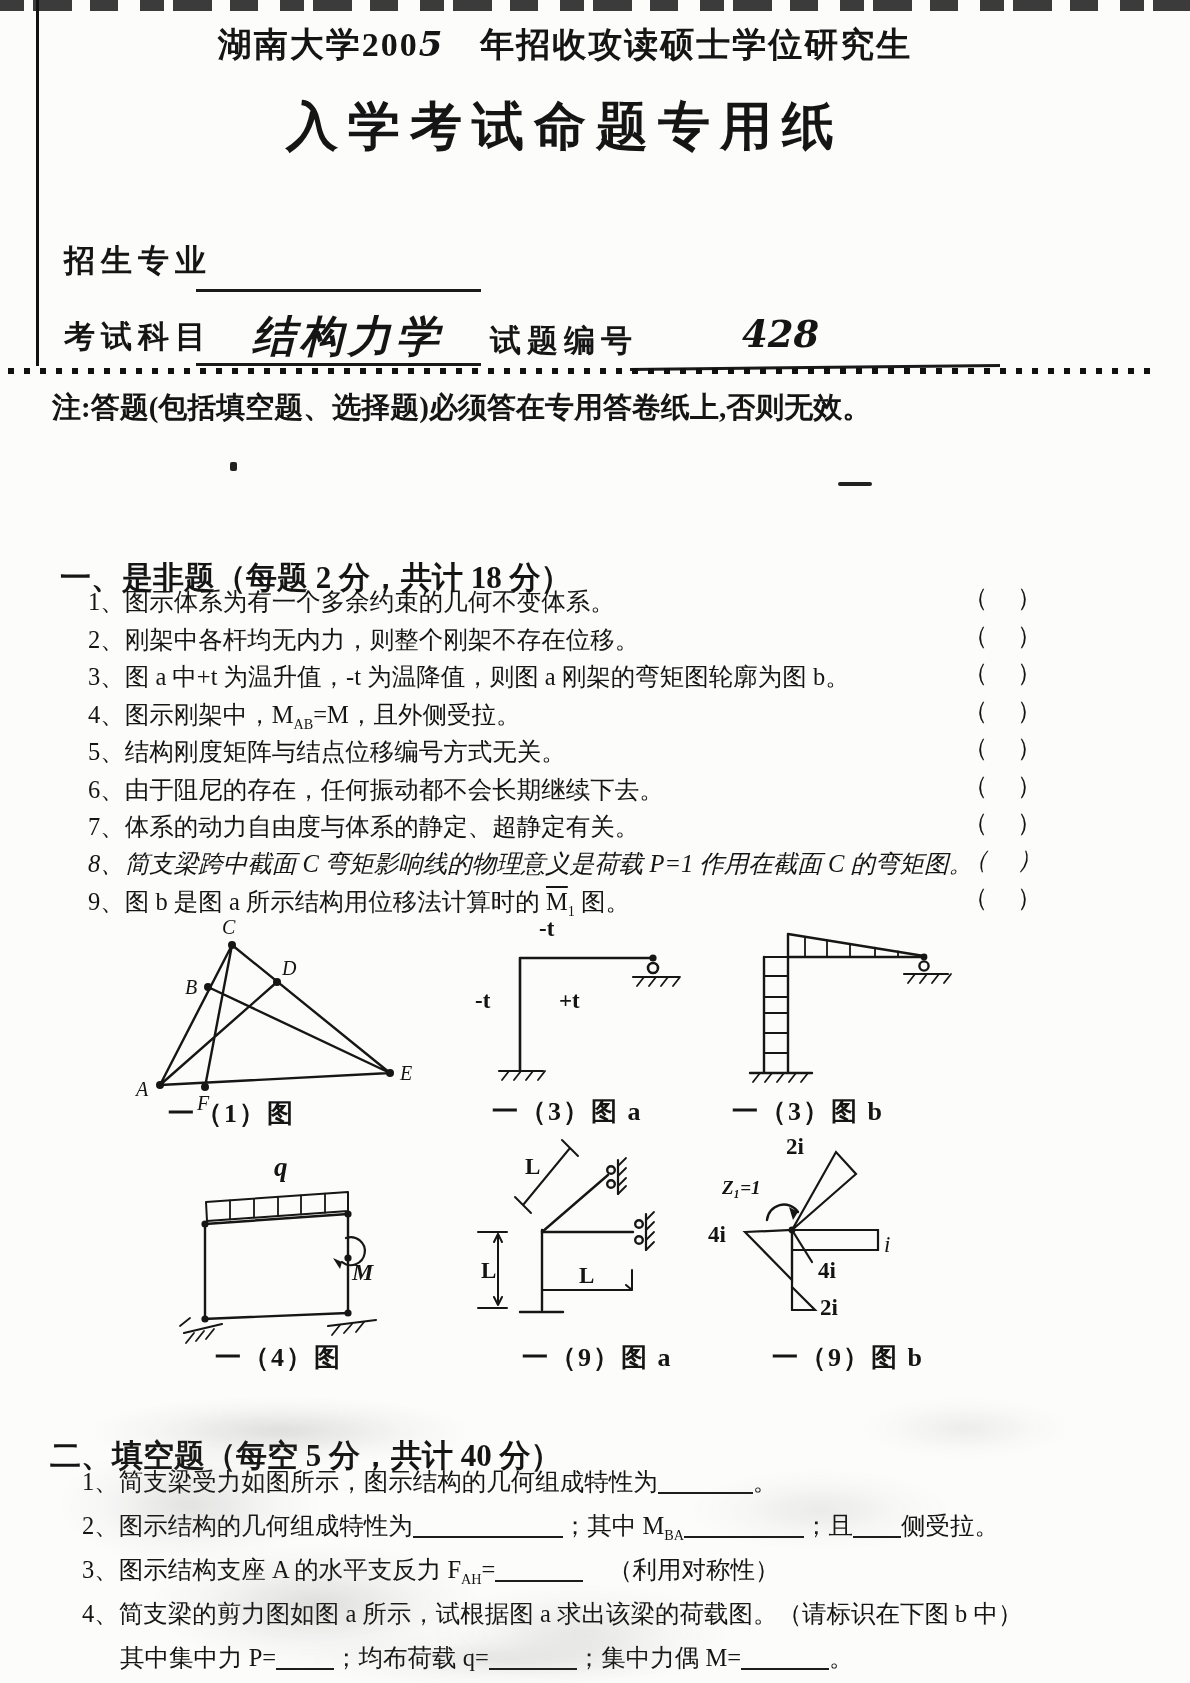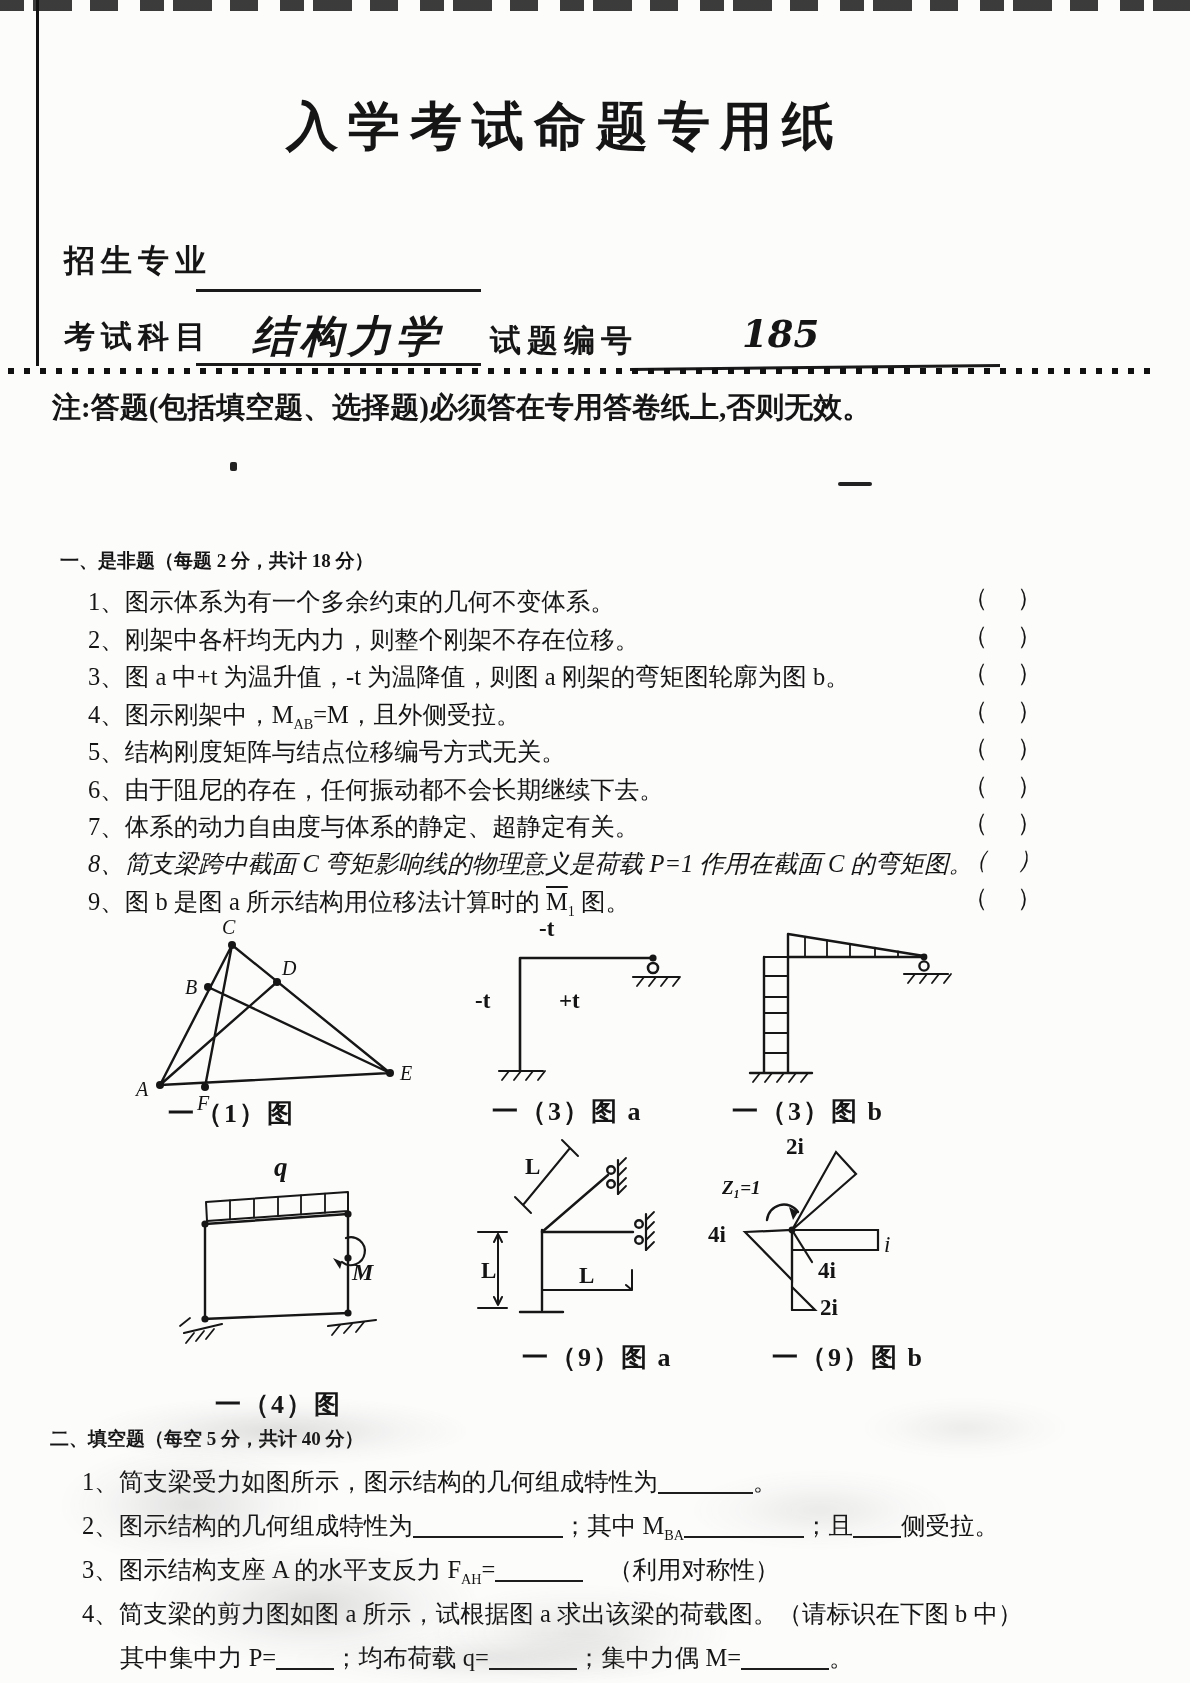--- a/index.html
+++ b/index.html
@@ -19,21 +19,21 @@
      font-size:52px;font-weight:900;letter-spacing:10px;}
   
   .f-label{position:absolute;font-size:31px;font-weight:bold;letter-spacing:6px;white-space:nowrap;}
   .f-line{position:absolute;height:3px;background:#1a1a1a;}
   .f-value{position:absolute;font-weight:bold;white-space:nowrap;}
   .dotted{position:absolute;left:8px;top:368px;width:1150px;height:6px;
      background:repeating-linear-gradient(90deg,#111 0 6px,transparent 6px 16px);}
   .note{position:absolute;left:52px;top:388px;width:960px;font-size:29px;font-weight:bold;white-space:nowrap;}
   
   .sec1{position:absolute;left:60px;top:540px;width:1000px;}
-  .sec-h{position:absolute;left:0;top:8px;font-size:19px;font-weight:bold;white-space:nowrap;}
+  .sec-h{position:absolute;left:0;top:17px;font-size:31px;font-weight:bold;white-space:nowrap;}
   .q-row{position:absolute;left:28px;width:970px;font-size:24.5px;white-space:nowrap;}
   .q-brk{position:absolute;left:875px;top:-4px;font-size:25px;letter-spacing:2px;}
   sub{font-size:.58em;}
   .obar{text-decoration:overline;}
   
   .fig{position:absolute;}
   .fig svg{overflow:visible;}
   .cap{position:absolute;font-size:26px;font-weight:bold;letter-spacing:2px;white-space:nowrap;}
   text{fill:#141414;font-family:"Liberation Serif","DejaVu Serif",serif;}
   .sv-lab{font-size:20px;font-style:italic;}
@@ -45,32 +45,33 @@
   .w48{width:48px}.w58{width:58px}.w88{width:88px}.w95{width:95px}.w120{width:120px}.w150{width:150px}
 </style>
 </head>
 <body>
 
 <div class="page">
 
   <div class="top-noise"></div>
   <div class="left-line"></div>
 
+  <div class="hdr"><span>湖南大学200</span><span class="hw">5</span>　<span>年招收攻读硕士学位研究生</span></div>
   <div class="main-title">入学考试命题专用纸</div>
 
   <div class="f-label" style="left:64px;top:240px;">招生专业</div>
   <div class="f-line" style="left:196px;top:289px;width:285px;"></div>
 
   <div class="f-label" style="left:64px;top:316px;">考试科目</div>
   <div class="f-line" style="left:196px;top:363px;width:285px;"></div>
   <div class="f-value hw" style="left:252px;top:308px;font-size:43px;letter-spacing:5px;">结构力学</div>
 
   <div class="f-label" style="left:490px;top:320px;">试题编号</div>
   <div class="f-line" style="left:630px;top:366px;width:370px;transform:rotate(-0.6deg);"></div>
-  <div class="f-value hw" style="left:742px;top:312px;font-size:37px;">185</div>
+  <div class="f-value hw" style="left:742px;top:312px;font-size:37px;">428</div>
 
   <div class="dotted"></div>
   <div class="note">注:答题(包括填空题、选择题)必须答在专用答卷纸上,否则无效。</div>
 
   <div class="speck" style="left:230px;top:462px;width:7px;height:9px;"></div>
   <div class="speck" style="left:838px;top:482px;width:34px;height:4px;"></div>
 
   <div class="sec1">
     <div class="sec-h">一、是非题（每题 2 分，共计 18 分）</div>
     <div class="q-row" style="top:45px;"><span>1、</span><span>图示体系为有一个多余约束的几何不变体系。</span><span class="q-brk">（　）</span></div>
@@ -159,21 +160,21 @@
       <path d="M14,193 L52,184" stroke-width="2.2"></path>
       <path d="M16,203 L24,193 M26,201 L34,191 M36,199 L44,189 M10,186 L20,178" stroke-width="1.8"></path>
       <path d="M158,186 L206,180" stroke-width="2.2"></path>
       <path d="M162,195 L170,185 M174,193 L182,184 M186,192 L194,182" stroke-width="1.8"></path>
       <g stroke="none">
         <text class="sv-lab" x="104" y="36" style="font-size:27px;font-weight:bold;">q</text>
         <text class="sv-lab" x="182" y="140" style="font-size:24px;font-weight:bold;">M</text>
       </g>
     </svg>
   </div>
-  <div class="cap" style="left:215px;top:1340px;margin-top:47px;">一（4）图</div>
+  <div class="cap" style="left:215px;top:1340px;">一（4）图</div>
 
   <div class="fig" style="left:455px;top:1120px;">
     <svg width="235" height="205" viewBox="0 0 235 205" fill="none" stroke="#161616" stroke-width="2.4" stroke-linecap="round">
       <path d="M87,110 L87,190 M65,192 L108,192"></path>
       <path d="M87,112 L178,112"></path>
       <path d="M191,94 L191,130" stroke-width="2.2"></path>
       <path d="M191,100 L199,92 M191,110 L199,102 M191,120 L199,112 M191,130 L199,122" stroke-width="1.8"></path>
       <circle cx="184" cy="104" r="3.8"></circle>
         <circle cx="184" cy="120" r="3.8"></circle>
       <path d="M87,112 L153,55"></path>

